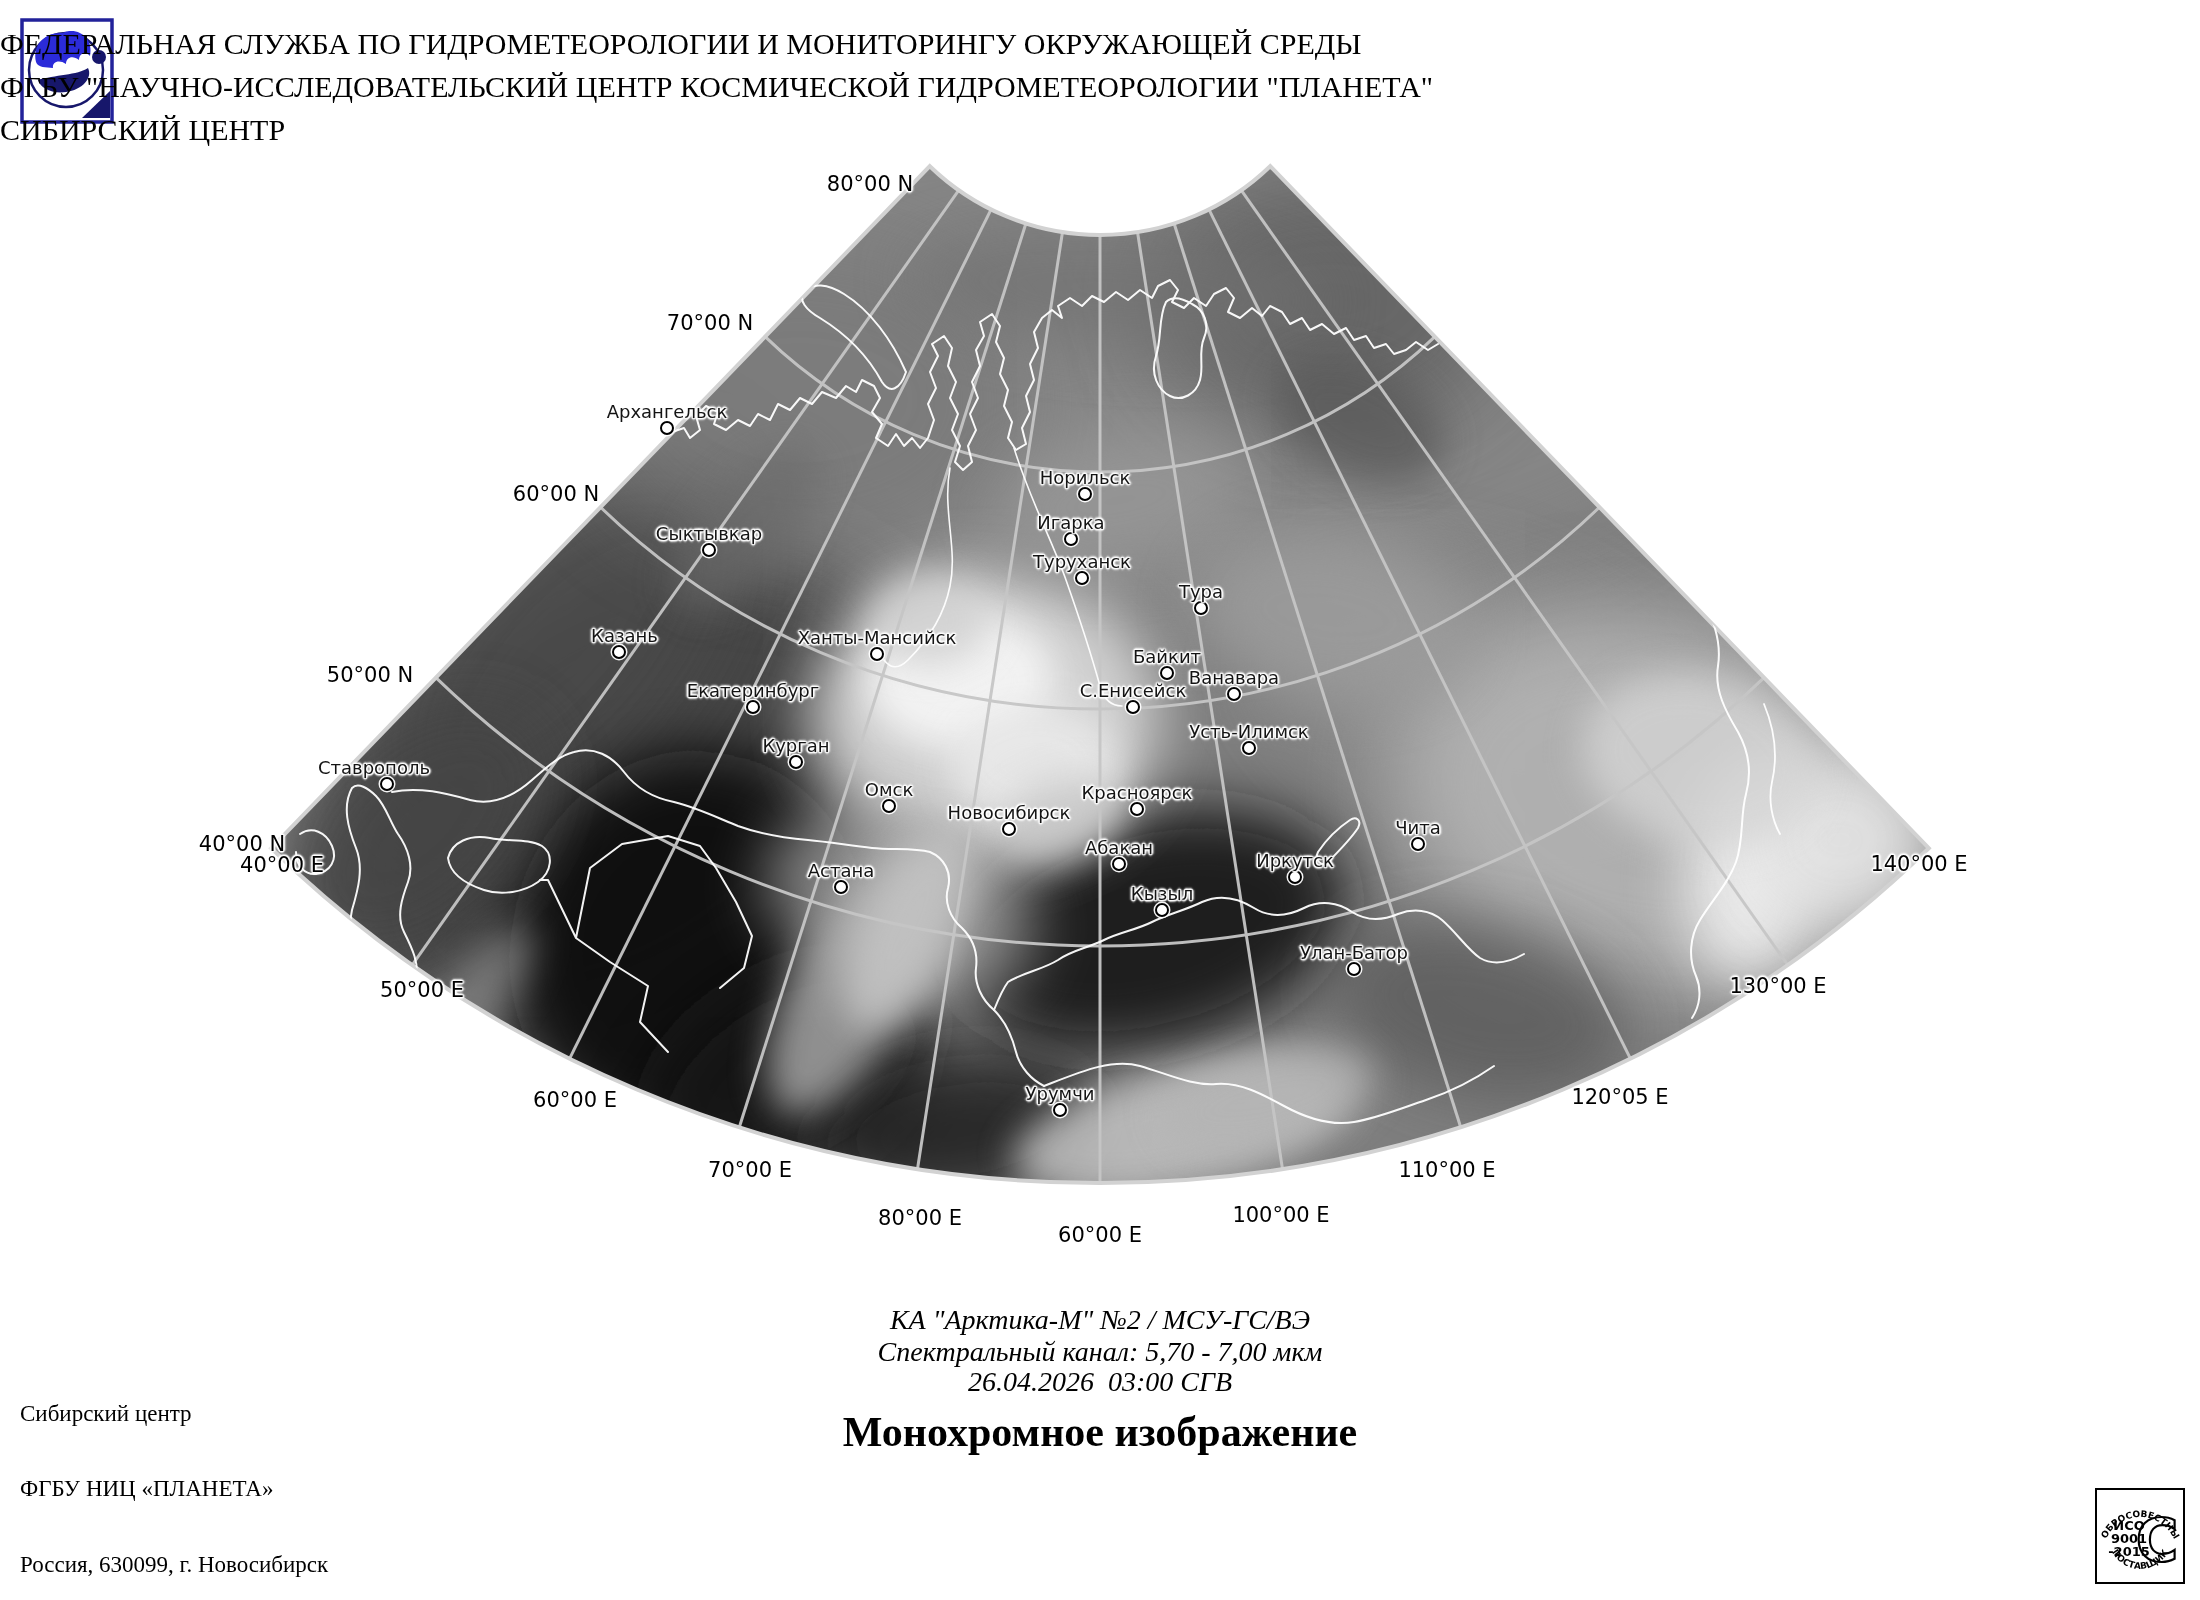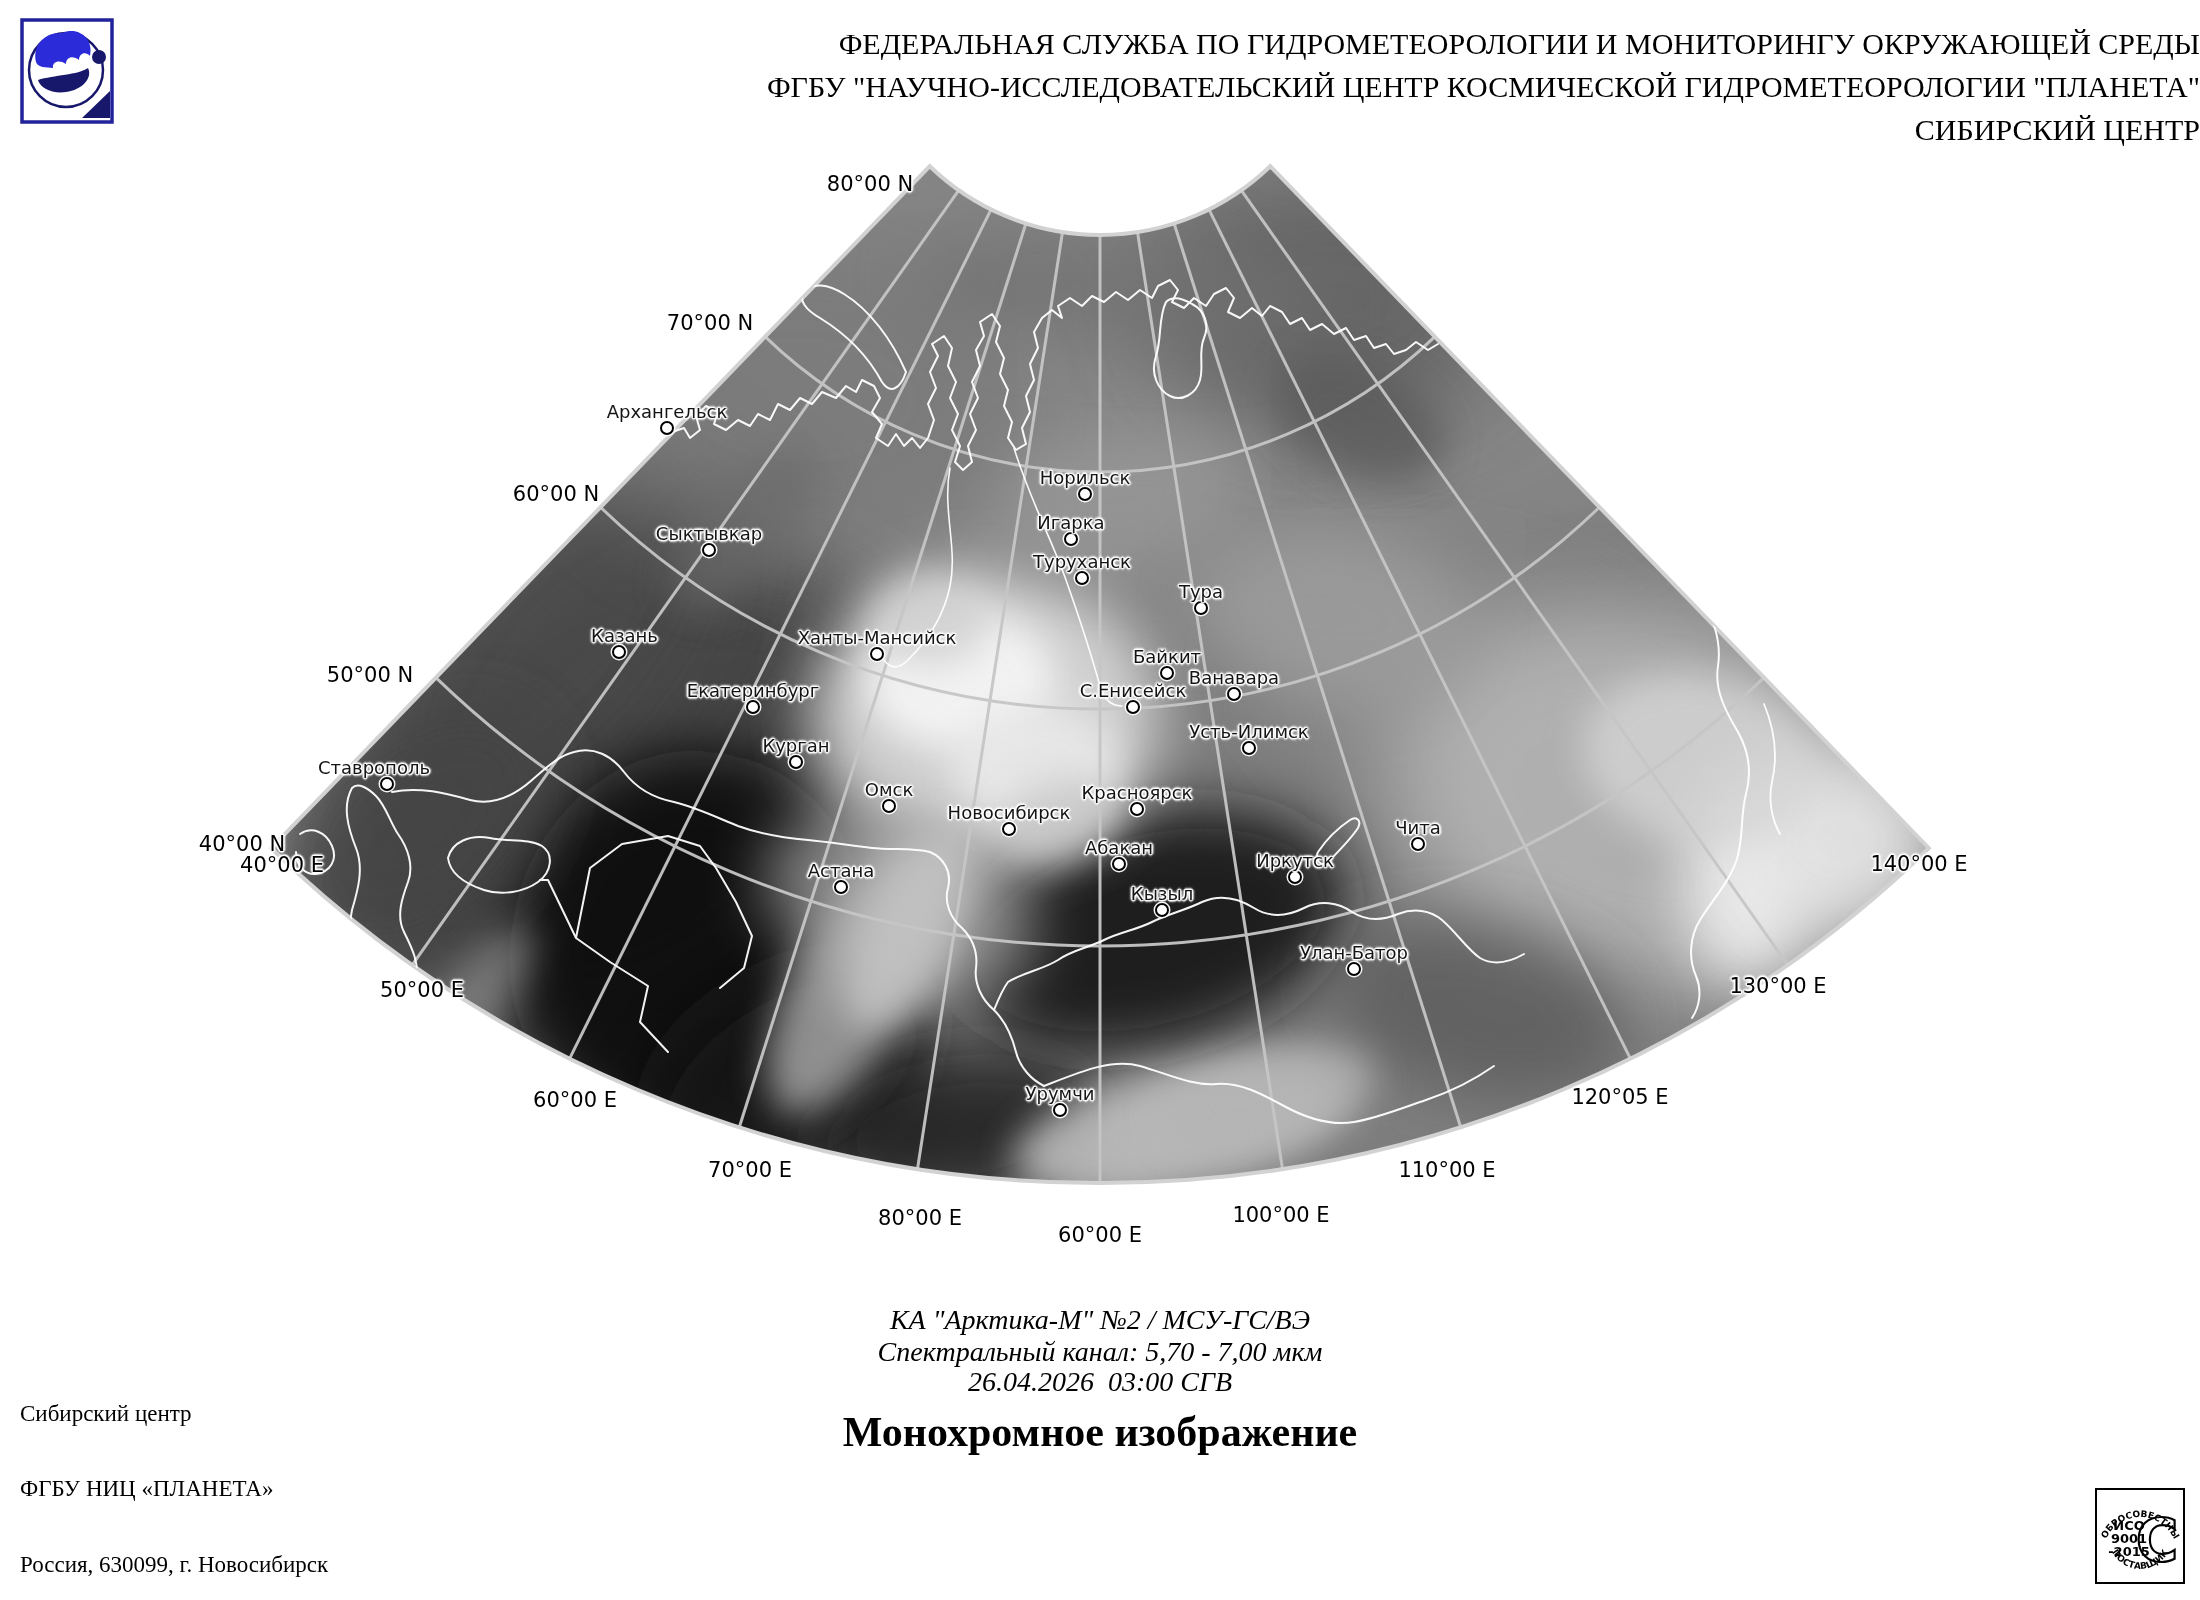--- a/index.html
+++ b/index.html
@@ -1,20 +1,20 @@
 <!DOCTYPE html>
 <html><head>
 <meta charset="utf-8">
 <style>
   html,body{margin:0;padding:0;background:#fff;}
   body{width:2200px;height:1600px;position:relative;overflow:hidden;
        font-family:"Liberation Serif",serif;}
   .abs{position:absolute;}
   
-  .hdr-line{position:absolute;left:0;width:2200px;text-align:right;
+  .hdr-line{position:absolute;left:0;width:2200px;text-align:left;
             font-family:"Liberation Serif",serif;font-size:30px;color:#000;
             white-space:pre;}
   
   #map-labels{position:absolute;left:0;top:0;width:2200px;height:1600px;pointer-events:none;}
   .city-dot{position:absolute;width:10px;height:10px;border:2px solid #000;background:#fff;
             border-radius:50%;transform:translate(-50%,-50%);
             box-shadow:0 0 0 1.5px rgba(255,255,255,.95);}
   .city-label{position:absolute;transform:translate(-50%,-50%);
               font-family:"DejaVu Sans",sans-serif;font-size:18px;color:#141414;
               white-space:nowrap;

